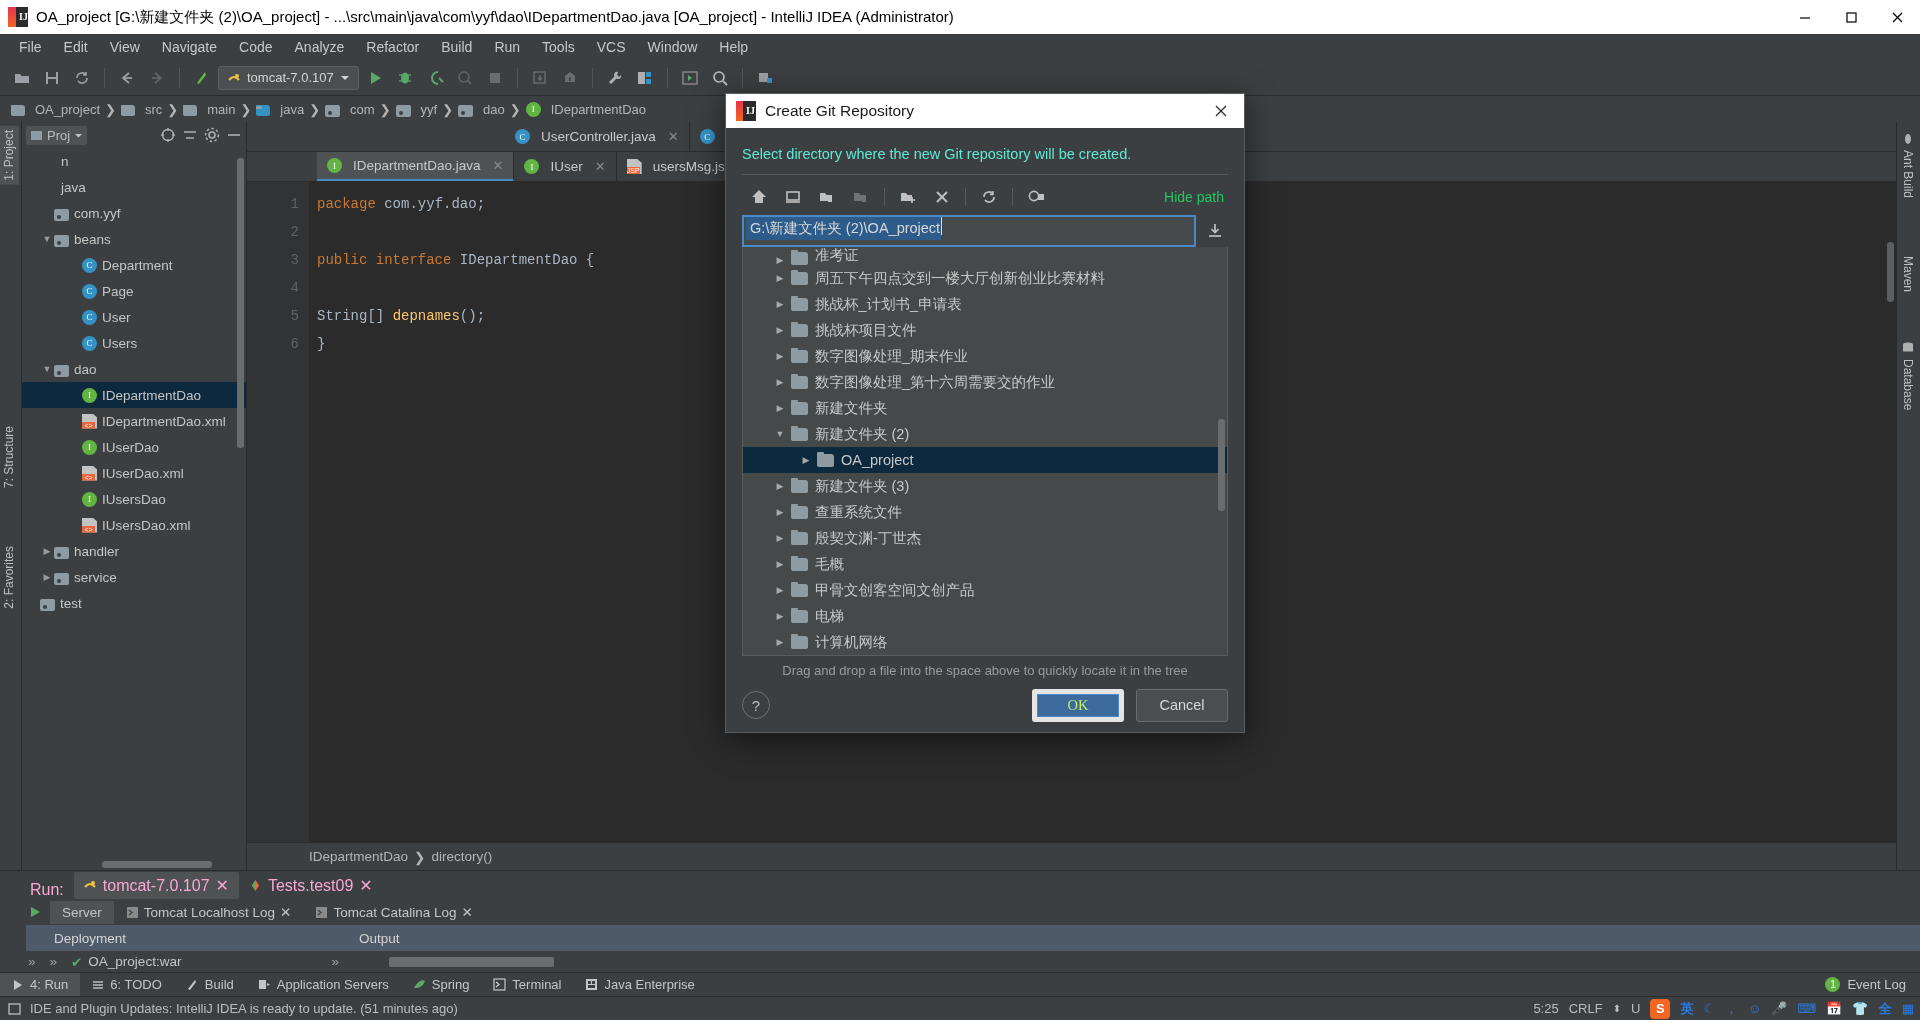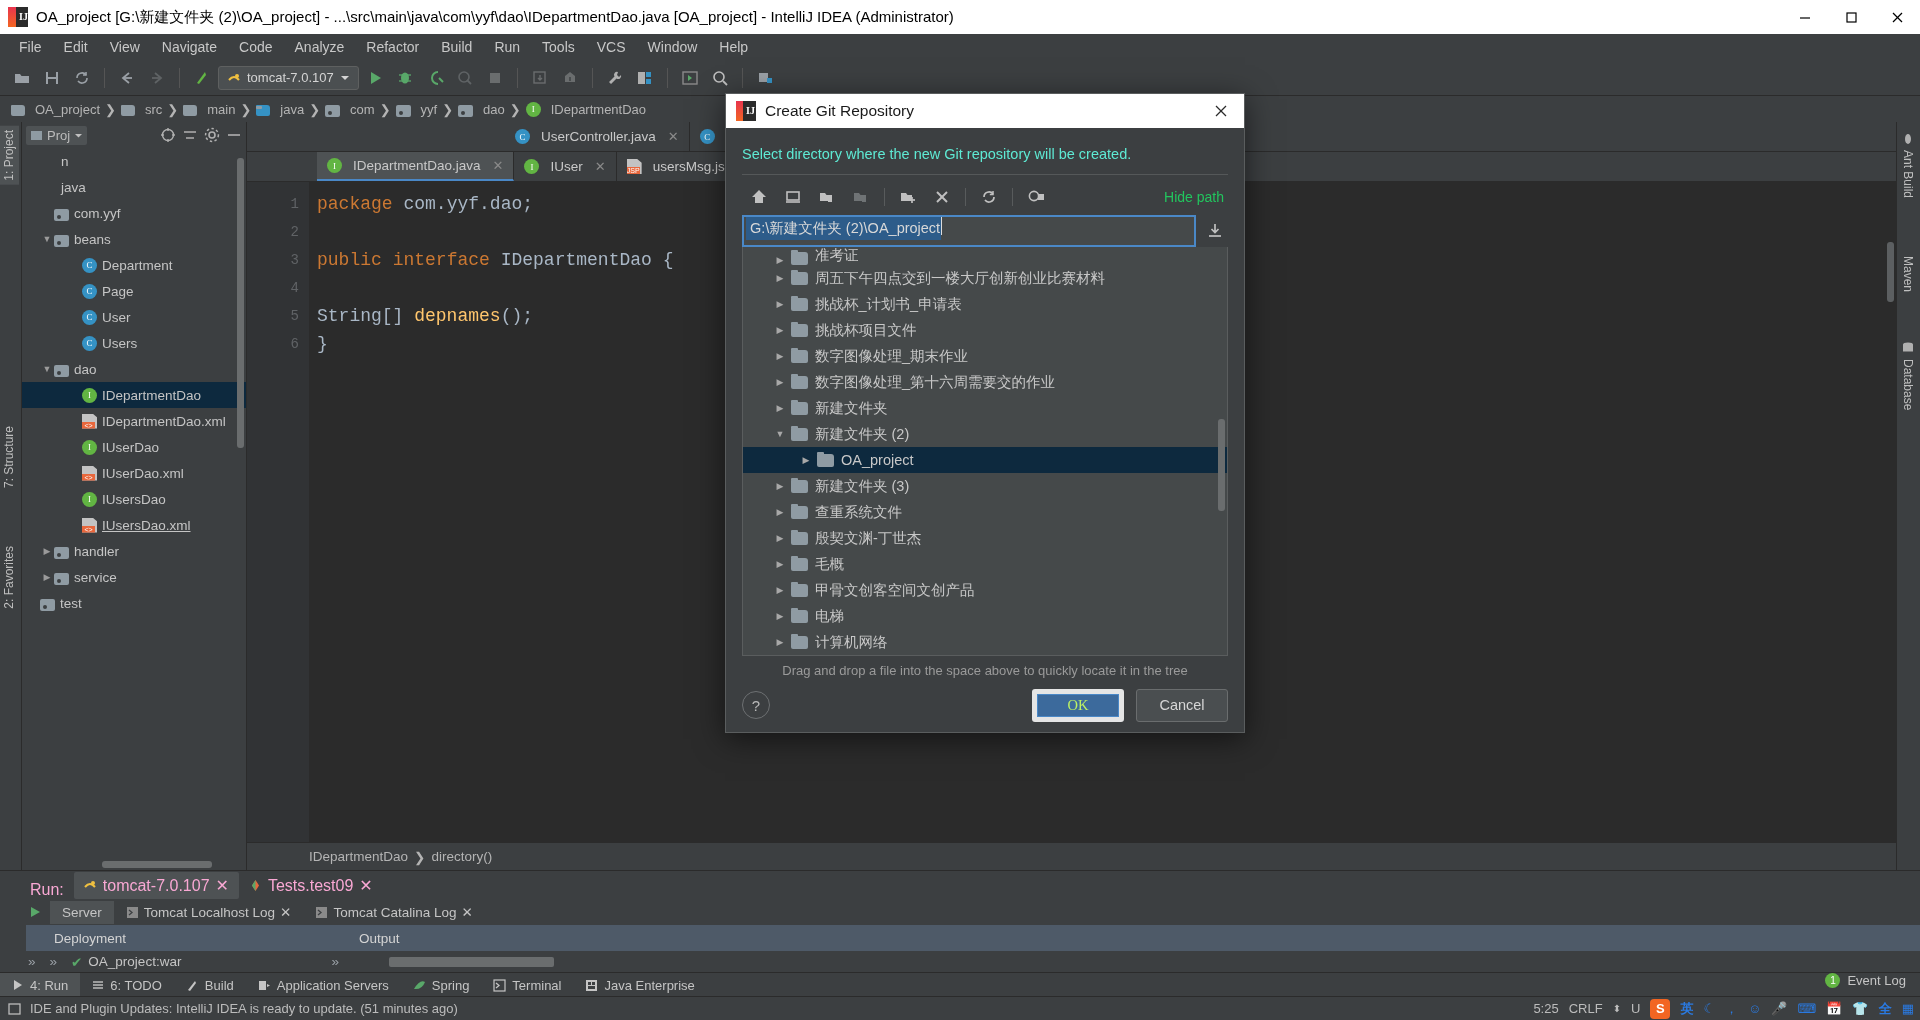--- a/index.html
+++ b/index.html
@@ -66,21 +66,21 @@
   
   .editor{ flex:1; display:flex; flex-direction:column; min-width:0; background:#2b2b2b;}
   .tabrow{ height:30px; display:flex; background:#3c3f41; border-bottom:1px solid #2b2b2b; overflow:hidden;}
   .tab{ display:flex;align-items:center;gap:6px; padding:0 10px; font-size:13.5px; color:#c9c9c9; border-right:1px solid #2b2b2b; white-space:nowrap;}
   .tab .x{ color:#8a8a8a; font-size:13px; margin-left:6px;}
   .tabrow2{ height:30px; display:flex; background:#3c3f41; border-bottom:1px solid #2b2b2b; overflow:hidden;}
   .tab.sel2{ background:#4e5254; border-bottom:2px solid #4a88c7;}
   .codearea{ flex:1; display:flex; position:relative; background:#2b2b2b; overflow:hidden;}
   .gutter{ width:62px; background:#313335; font-size:14px; color:#606366; text-align:right; padding-top:8px; font-family:"Liberation Mono",monospace; flex:none; position:relative;}
   .gutter div{ height:28px; line-height:28px; padding-right:10px;}
-  .code{ flex:1; padding-top:8px; font-family:"Liberation Mono",monospace; font-size:18px; line-height:28px; color:#a9b7c6; padding-left:8px;}
+  .code{ flex:1; padding-top:8px; font-family:"Liberation Mono",monospace; font-size:14px; line-height:28px; color:#a9b7c6; padding-left:8px;}
   .kw{color:#cc7832;} .id{color:#a9b7c6;} .mth{color:#ffc66d;}
   .bcbar{ height:28px; background:#3c3f41; display:flex;align-items:center; padding-left:62px; font-size:13.5px; color:#b4b4b4; gap:6px; border-top:1px solid #2b2b2b;}
   .ed-scroll{position:absolute;right:2px;top:60px;width:7px;height:60px;background:#5c5f61;border-radius:3px;}
 
   
   .rstrip{ width:24px; background:#3c3f41; border-left:1px solid #2b2b2b; position:relative; flex:none;}
   .rtab{ position:absolute; right:2px; writing-mode:vertical-rl; font-size:12px; color:#c0c0c0; white-space:nowrap; padding:4px 3px; display:flex;align-items:center;gap:4px;}
 
   
   .bottom{ position:absolute; left:0; right:0; bottom:48px; height:102px; background:#3c3f41; border-top:1px solid #2b2b2b; display:flex; flex-direction:column;}
@@ -88,21 +88,21 @@
   .runhdr .lbl{ padding:0 10px 0 30px; }
   .runtab{ display:flex;align-items:center;gap:6px;padding:4px 10px; border-radius:2px;}
   .runtab.act{ background:#4e5254; }
   .subtabs{ height:28px; display:flex; align-items:center; font-size:13.5px; color:#c5c5c5; gap:0; padding-left:28px; position:relative;}
   .subtab{ padding:4px 12px; display:flex;align-items:center;gap:5px;}
   .subtab.act{ background:#4e5254;}
   .colhdr{ height:28px; background:#4e5a68; display:flex;align-items:center; font-size:13.5px; color:#d4d4d4; padding-left:28px; margin-left:26px;}
   .bodyrow{ height:22px; display:flex;align-items:center; font-size:13.5px; color:#c5c5c5; padding-left:28px;}
 
   
-  .twbar{ position:absolute; left:0; right:0; bottom:24px; height:24px; background:#3c3f41; display:flex;align-items:flex-start; font-size:13px; color:#c5c5c5; border-top:1px solid #2b2b2b;}
+  .twbar{ position:absolute; left:0; right:0; bottom:24px; height:24px; background:#3c3f41; display:flex;align-items:center; font-size:13px; color:#c5c5c5; border-top:1px solid #2b2b2b;}
   .twitem{ display:flex;align-items:center;gap:6px; padding:2px 12px; height:24px;}
   .twitem.act{ background:#4e5254; }
   .statusbar{ position:absolute;left:0;right:0;bottom:0;height:24px; background:#3c3f41; display:flex;align-items:center; font-size:13px; color:#bcbcbc; padding-left:8px; gap:8px; border-top:1px solid #2b2b2b;}
   .sb-right{ margin-left:auto; display:flex;align-items:center;gap:10px; padding-right:6px;}
   .evtbadge{ width:15px;height:15px;border-radius:50%;background:#62b543;color:#fff;font-size:10px;display:flex;align-items:center;justify-content:center;}
 
   
   .overlay{ position:absolute; left:0;top:0;right:0;bottom:0; }
   .dialog{ position:absolute; left:725px; top:93px; width:520px; height:640px; background:#3c3f41; border:1px solid #5a5d5e; box-shadow:0 6px 28px rgba(0,0,0,.55); display:flex; flex-direction:column;}
   .dlg-title{ height:38px; background:#ffffff; color:#1a1a1a; display:flex;align-items:center; padding:0 8px 0 10px; font-size:15.5px;}
@@ -456,21 +456,21 @@
             <span class="ico xmlico">
               <i>&lt;&gt;</i>
             </span>
             <span>IUserDao.xml</span>
           </div>
           <div class="row" style="padding-left: 46px;">
             <span class="tw"></span>
             <span class="ico itf">I</span>
             <span>IUsersDao</span>
           </div>
-          <div class="row" style="padding-left: 46px; text-decoration: underline;">
+          <div class="row" style="padding-left: 46px;">
             <span class="tw"></span>
             <span class="ico xmlico">
               <i>&lt;&gt;</i>
             </span>
             <span>IUsersDao.xml</span>
           </div>
           <div class="row" style="padding-left: 18px;">
             <span class="tw">▶</span>
             <span class="ico pkg"></span>
             <span>handler</span>

